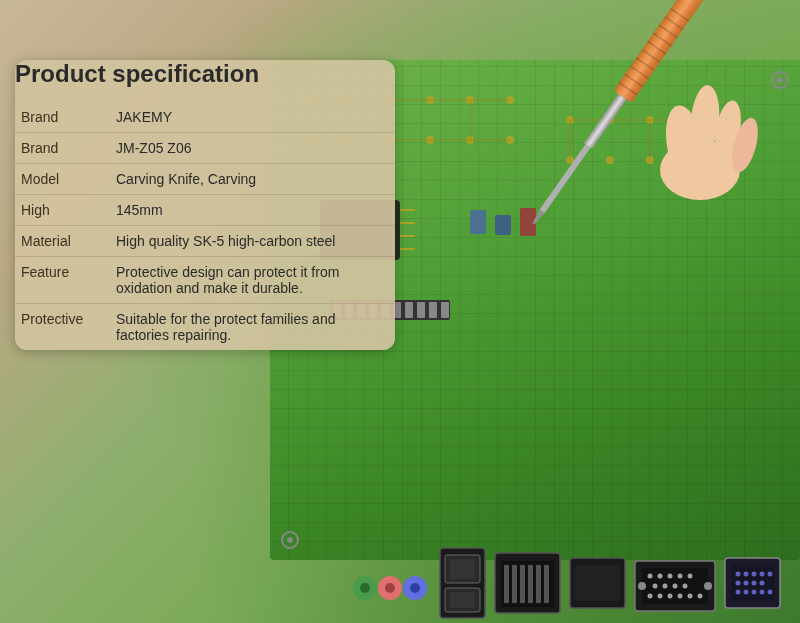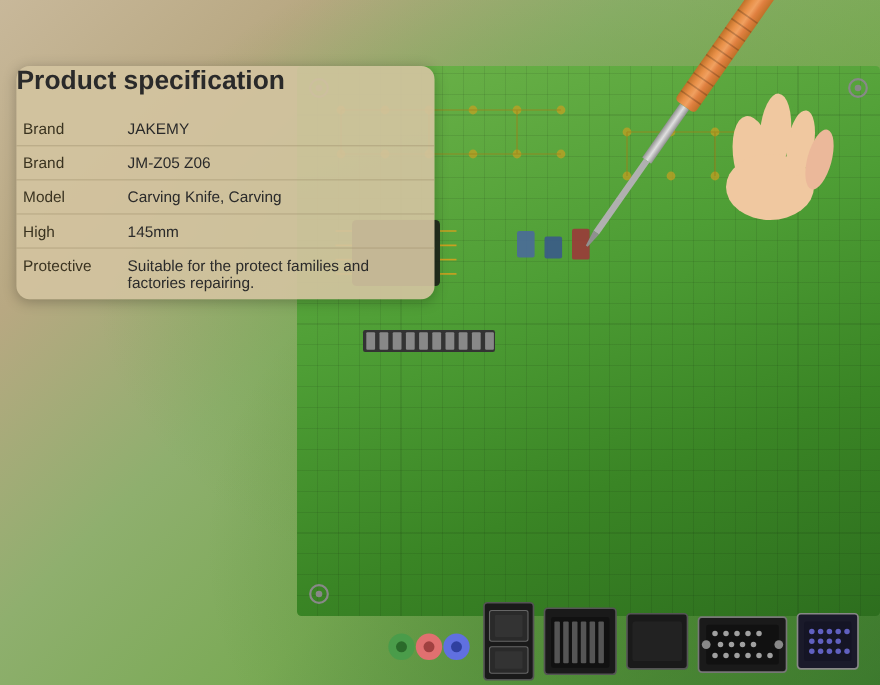--- a/index.html
+++ b/index.html
@@ -326,18 +326,26 @@
         </tr>
         <tr>
           <td>Model</td>
           <td> Carving Knife, Carving</td>
         </tr>
         <tr>
           <td>High</td>
           <td>145mm</td>
         </tr>
         <tr>
+          <td>Material</td>
+          <td>High quality SK-5 high-carbon steel</td>
+        </tr>
+        <tr>
+          <td>Feature</td>
+          <td>Protective design can protect it from oxidation and make it durable.</td>
+        </tr>
+        <tr>
           <td>Protective</td>
           <td>Suitable for the  protect families and factories repairing.</td>
         </tr>
       </tbody>
   </table>
 </div>
 
 </body></html>

